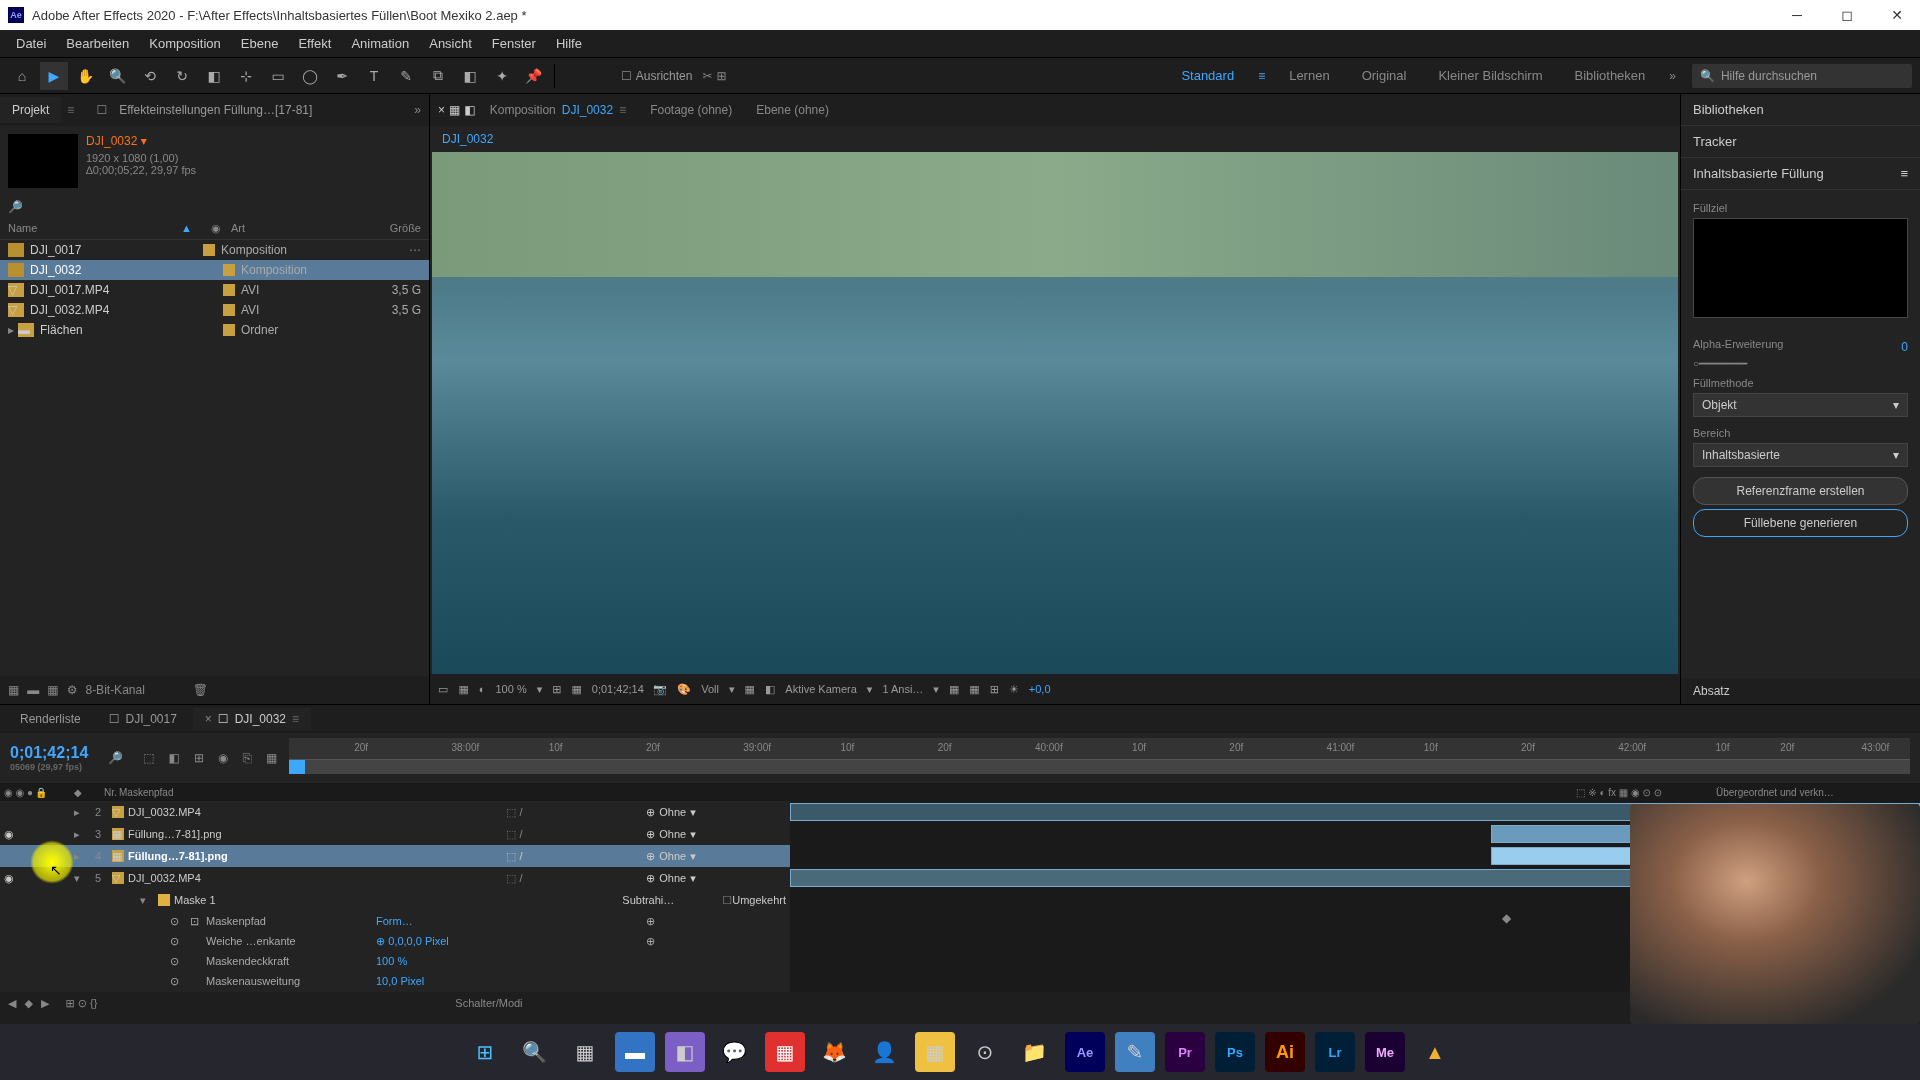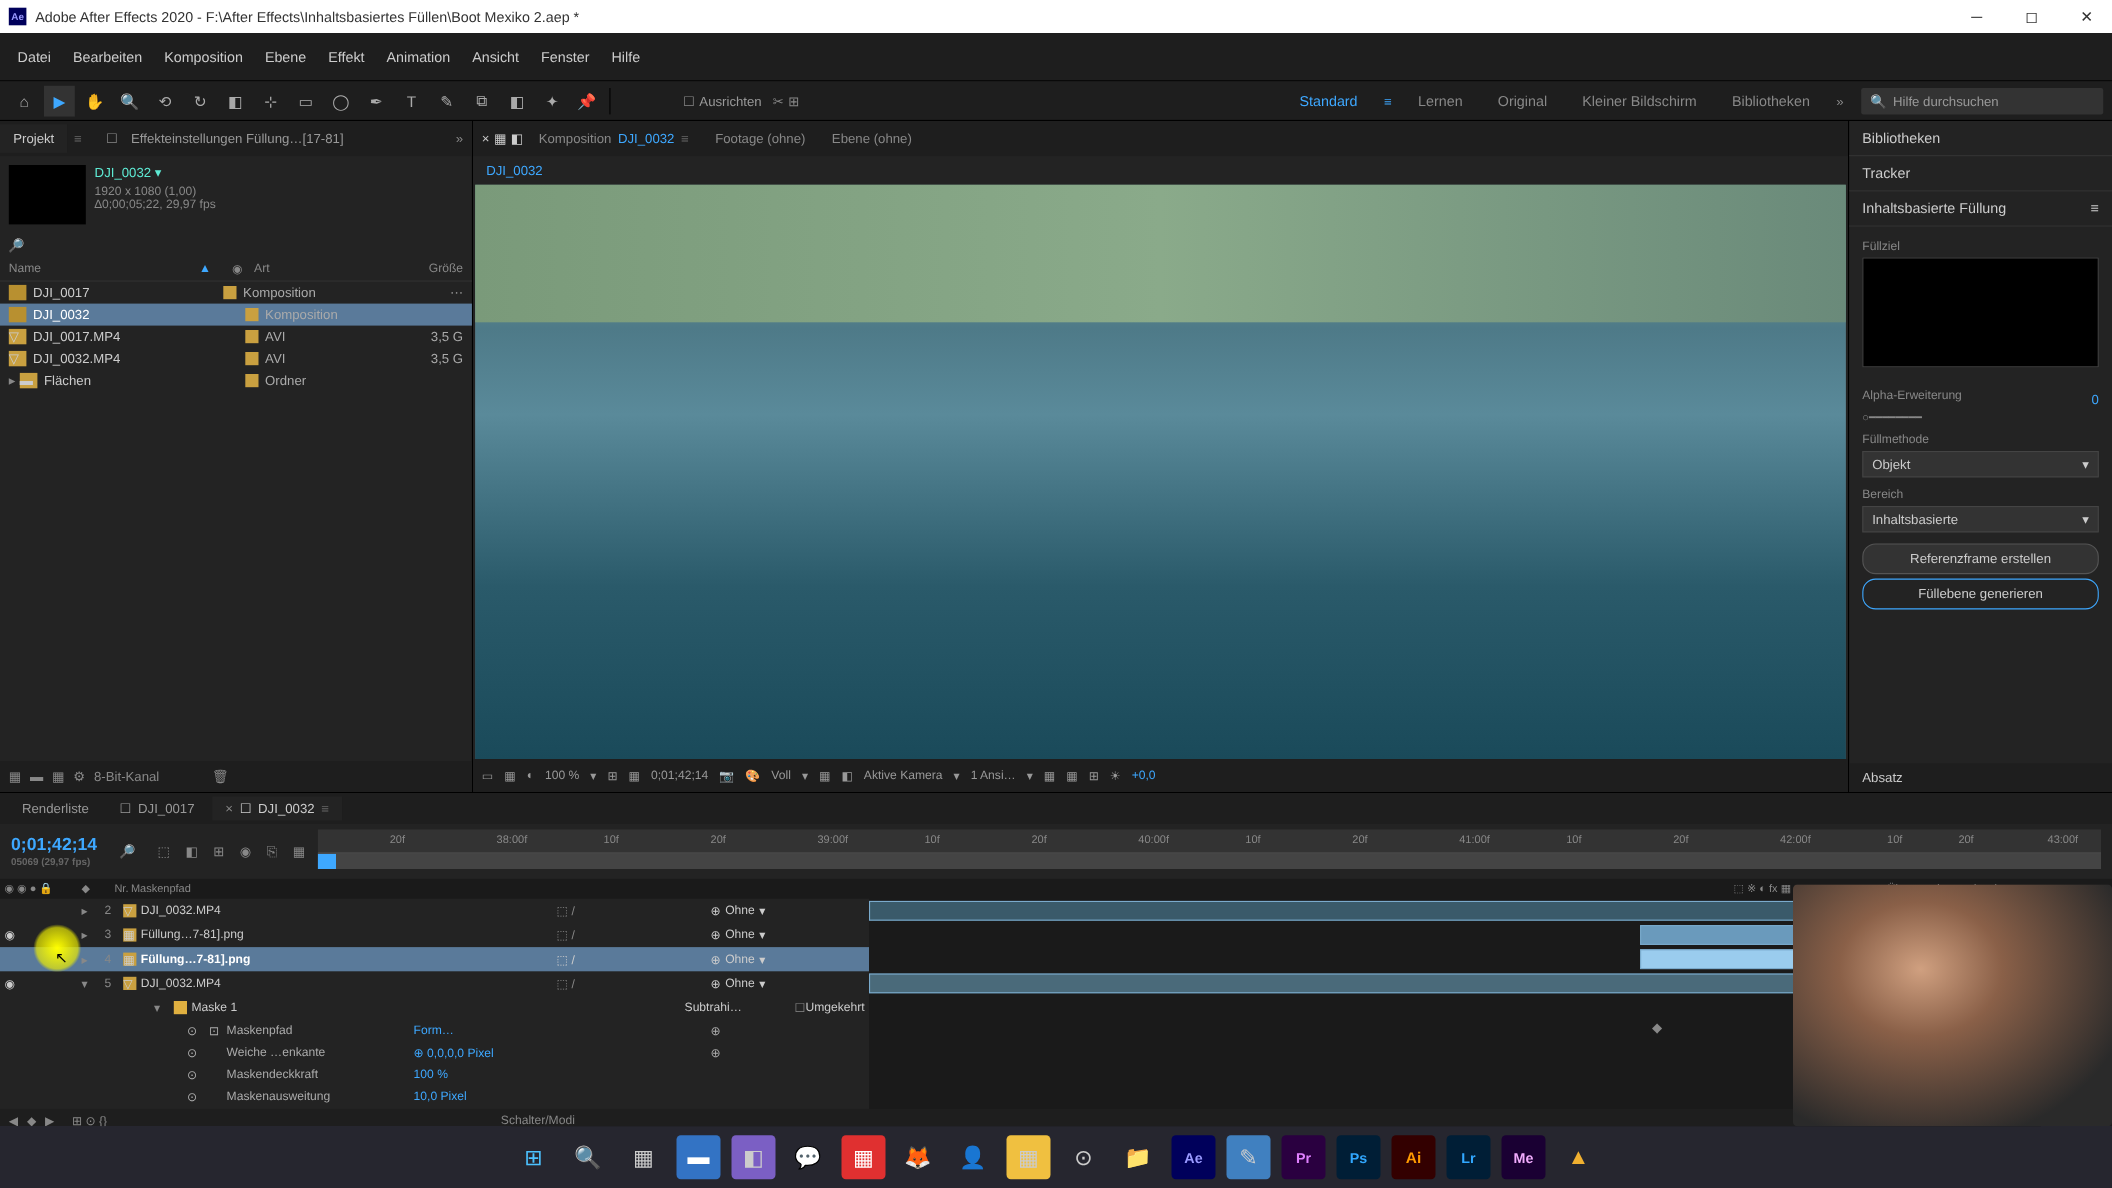--- a/index.html
+++ b/index.html
@@ -6,21 +6,21 @@
 body { background: #1e1e1e; color: #ccc; font-size: 12px; overflow: hidden; width: 1920px; height: 1080px; position: relative; }
 
 
 .titlebar { height: 30px; background: #fff; display: flex; align-items: center; padding: 0 8px; color: #333; }
 .titlebar .ae-icon { width: 16px; height: 16px; background: #00005b; color: #9999ff; display: flex; align-items: center; justify-content: center; font-size: 9px; font-weight: bold; margin-right: 8px; }
 .titlebar .title-text { flex: 1; font-size: 13px; }
 .titlebar .win-btns { display: flex; gap: 20px; }
 .titlebar .win-btn { width: 30px; height: 30px; display: flex; align-items: center; justify-content: center; font-size: 14px; }
 
 
-.menubar { height: 44px; background: #1e1e1e; display: flex; align-items: center; padding: 0 6px; border-bottom: 1px solid #000; }
+.menubar { height: 28px; background: #1e1e1e; display: flex; align-items: center; padding: 0 6px; border-bottom: 1px solid #000; }
 .menubar .menu-item { padding: 4px 10px; color: #ccc; font-size: 13px; }
 
 
 .toolbar { height: 36px; background: #1e1e1e; display: flex; align-items: center; padding: 0 8px; border-bottom: 1px solid #000; gap: 4px; }
 .toolbar .tool-btn { width: 28px; height: 28px; display: flex; align-items: center; justify-content: center; color: #aaa; font-size: 14px; }
 .toolbar .tool-btn.active { background: #333; color: #3ea8ff; }
 .toolbar .sep { width: 1px; height: 24px; background: #000; margin: 0 2px; }
 .toolbar .right-part { margin-left: auto; display: flex; align-items: center; gap: 16px; }
 .toolbar .ws-tab { color: #888; padding: 4px 8px; font-size: 13px; }
 .toolbar .ws-tab.active { color: #3ea8ff; }
@@ -29,21 +29,21 @@
 
 .main { display: flex; height: 610px; }
 
 
 .project-panel { width: 430px; background: #232323; border-right: 1px solid #000; display: flex; flex-direction: column; }
 .panel-tabs { height: 32px; display: flex; align-items: center; background: #1e1e1e; }
 .panel-tab { padding: 6px 12px; color: #999; font-size: 12px; }
 .panel-tab.active { background: #232323; color: #ccc; }
 .comp-info { padding: 8px; display: flex; gap: 8px; }
 .comp-thumb { width: 70px; height: 54px; background: #000; }
-.comp-details .comp-name { color: #5eead4; font-size: 12px; margin-bottom: 4px; }
+.comp-details .comp-name { color: #f97316; font-size: 12px; margin-bottom: 4px; }
 .comp-details .comp-meta { color: #888; font-size: 11px; }
 .search-row { padding: 4px 8px; }
 .search-row .search-icon { color: #888; }
 .project-header { display: flex; padding: 4px 8px; color: #888; font-size: 11px; border-bottom: 1px solid #333; }
 .project-header .col-name { flex: 1; }
 .project-header .col-art { width: 120px; }
 .project-header .col-size { width: 70px; text-align: right; }
 .project-item { display: flex; padding: 3px 8px; align-items: center; color: #ccc; font-size: 12px; }
 .project-item.selected { background: #5a7a9a; color: #fff; }
 .project-item .item-icon { width: 16px; height: 14px; margin-right: 6px; background: #b89030; }
@@ -531,21 +531,21 @@
   <div class="tb-icon" style="background:#e03030;color:#fff">▦</div>
   <div class="tb-icon" style="color:#ff9500">🦊</div>
   <div class="tb-icon">👤</div>
   <div class="tb-icon" style="background:#f0c040">▦</div>
   <div class="tb-icon">⊙</div>
   <div class="tb-icon" style="color:#ffc04c">📁</div>
   <div class="tb-icon" style="background:#00005b;color:#9999ff;font-size:13px;font-weight:bold">Ae</div>
   <div class="tb-icon" style="background:#4080c0">✎</div>
   <div class="tb-icon" style="background:#2a0040;color:#e080ff;font-size:13px;font-weight:bold">Pr</div>
   <div class="tb-icon" style="background:#001e36;color:#31a8ff;font-size:13px;font-weight:bold">Ps</div>
-  <div class="tb-icon" style="background:#330000;color:#ff9a00;font-size:14px;font-weight:bold">Ai</div>
+  <div class="tb-icon" style="background:#330000;color:#ff9a00;font-size:18px;font-weight:bold">Ai</div>
   <div class="tb-icon" style="background:#001e36;color:#31a8ff;font-size:13px;font-weight:bold">Lr</div>
   <div class="tb-icon" style="background:#1a0033;color:#f0abfc;font-size:13px;font-weight:bold">Me</div>
   <div class="tb-icon" style="color:#f0b030">▲</div>
 </div>
 
 <div class="webcam">
     <div class="webcam-inner"></div>
   </div>
 
 <div class="cursor-hl"></div>

